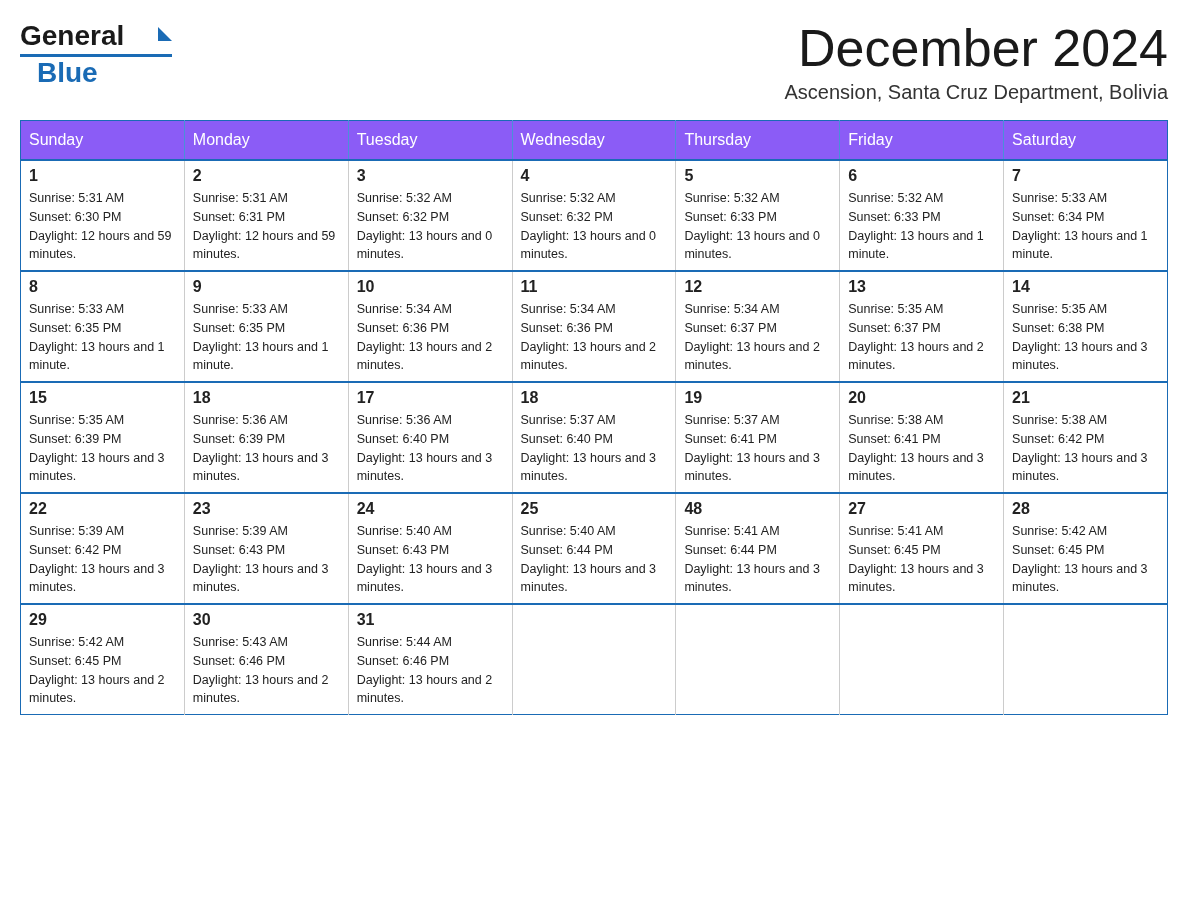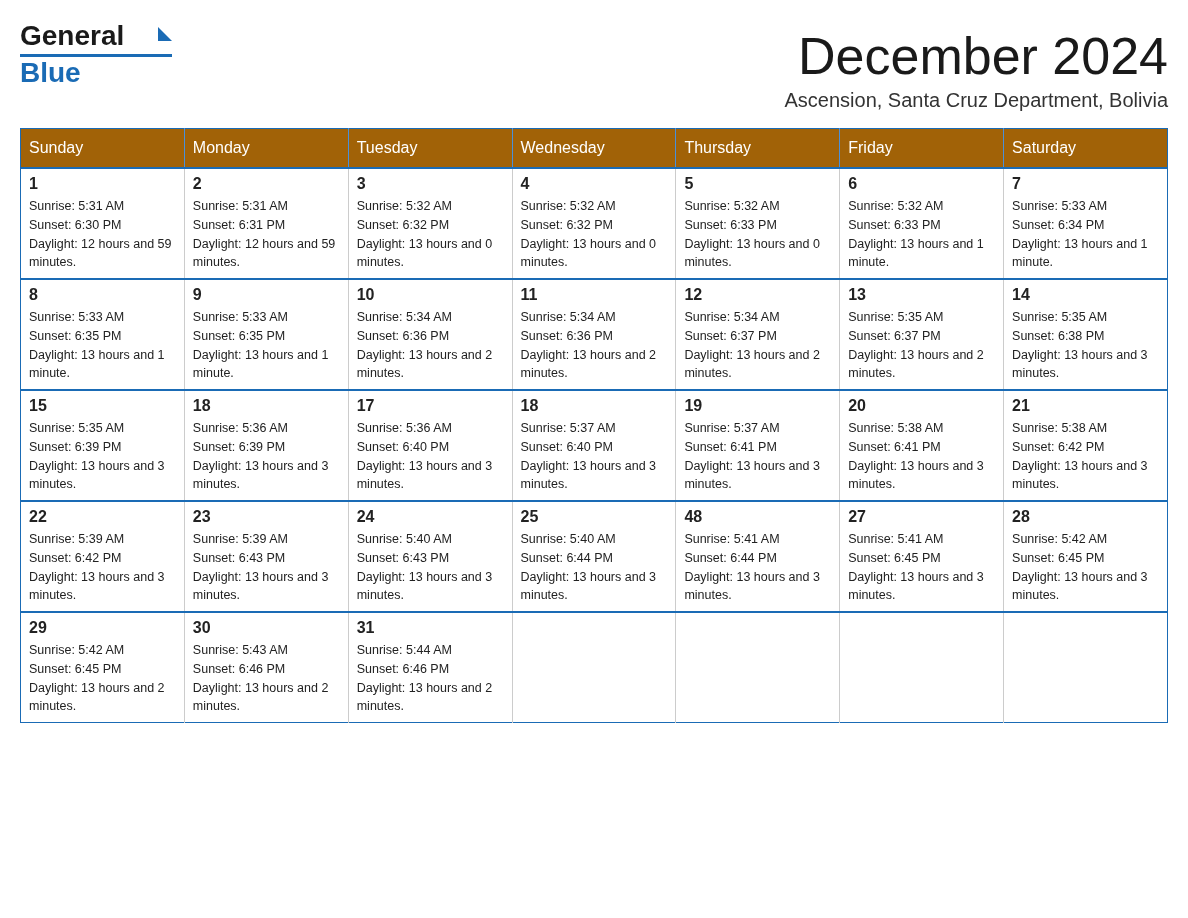--- a/index.html
+++ b/index.html
@@ -27,20 +27,21 @@
       font-size: 28px;
       font-weight: bold;
       color: #1a1a1a;
       gap: 32px;
     }
     .logo-general {
       color: #1a1a1a;
     }
     .logo-blue {
       color: #1a6bb5;
+      margin-left: 17px;
     }
     .logo-triangle {
       width: 0;
       height: 0;
       border-left: 14px solid #1a6bb5;
       border-top: 14px solid transparent;
       border-bottom: 0px solid transparent;
       margin-left: 2px;
       margin-top: -4px;
     }
@@ -51,34 +52,33 @@
       margin-top: 2px;
     }
     .title-area {
       text-align: right;
     }
     .month-title {
       font-size: 52px;
       font-weight: normal;
       color: #1a1a1a;
       line-height: 1.1;
-      margin-top: 8px;
     }
     .subtitle {
       font-size: 20px;
       color: #333;
       margin-top: 4px;
     }
     .calendar {
       width: 100%;
       border-collapse: collapse;
       border: 1px solid #1a6bb5;
     }
     .calendar thead tr {
-      background-color: #a16207;
+      background-color: #8b5cf6;
     }
     .calendar thead th {
       color: #fff;
       font-size: 16px;
       font-weight: normal;
       padding: 10px 8px;
       text-align: left;
       border-right: 1px solid #4a90d9;
       width: calc(100% / 7);
     }

